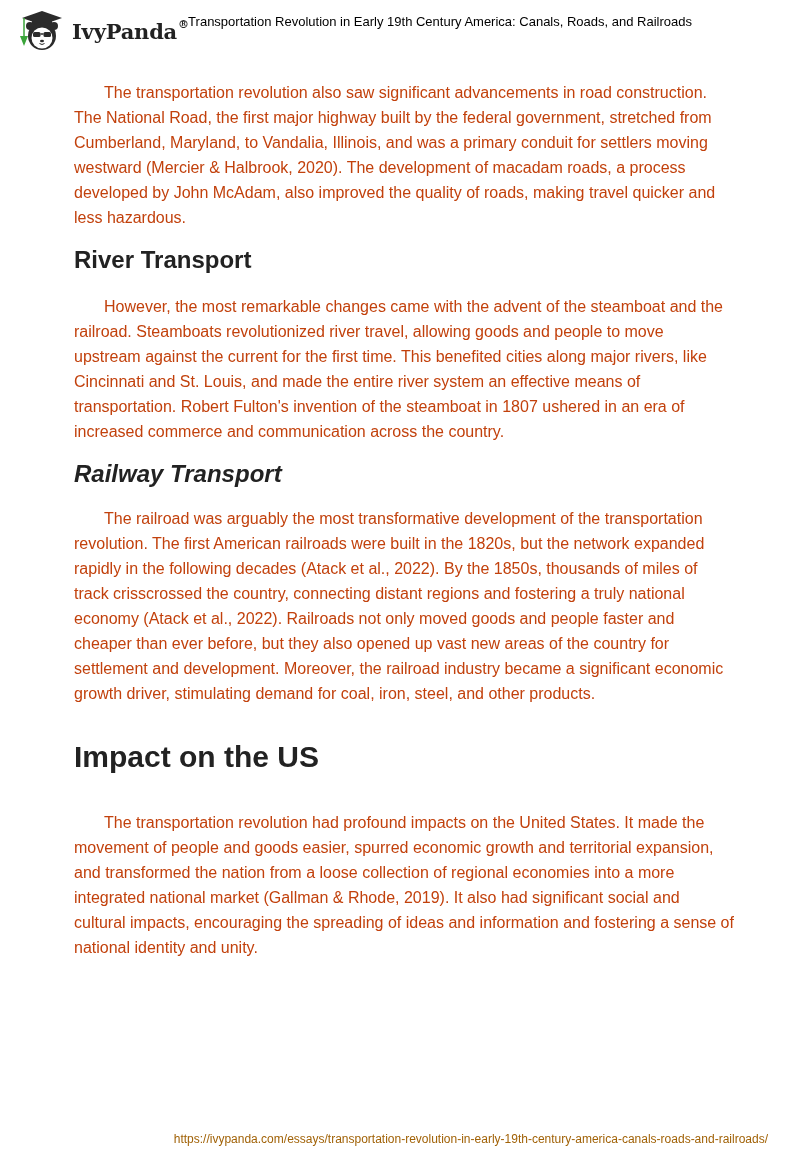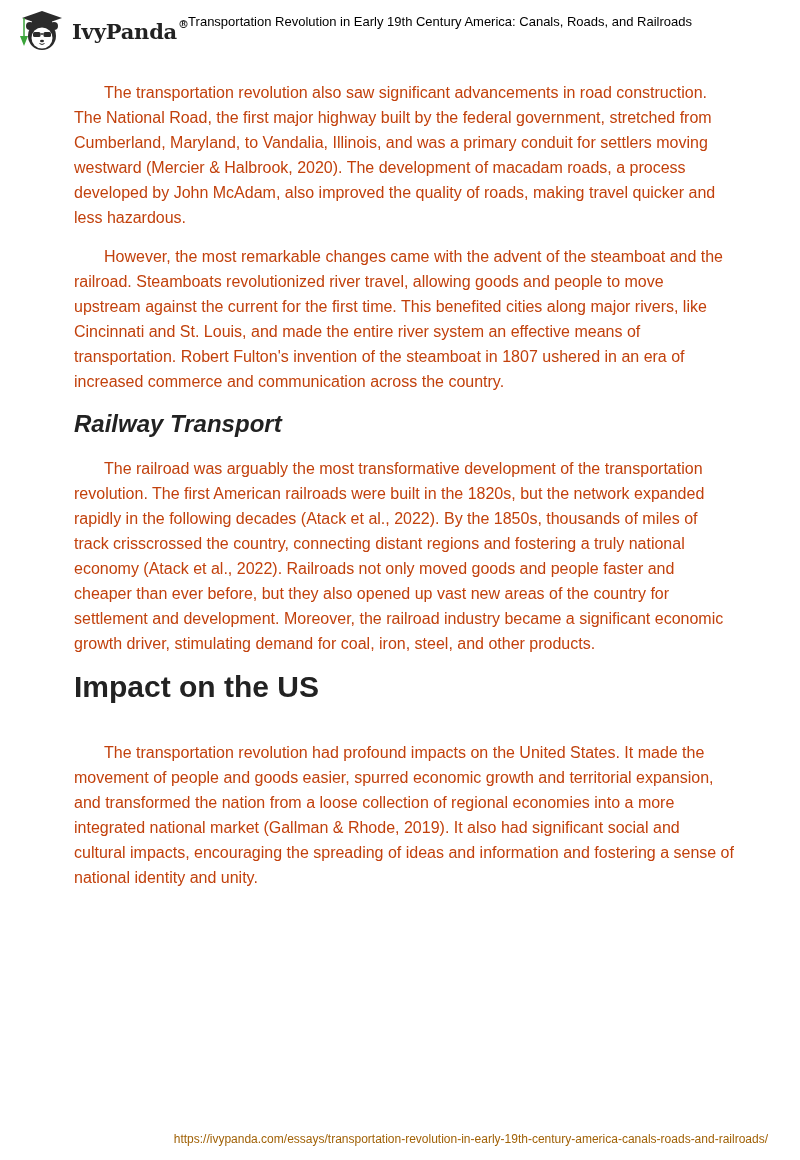--- a/index.html
+++ b/index.html
@@ -78,21 +78,21 @@
       margin: 0;
       text-indent: 30px;
       color: #c2410c;
     }
     .s1-h { margin-top: 3px; }
     .s1-p { margin-top: 12px; }
     .s2-h { margin-top: 10px; }
     .s2-p { margin-top: 14px; }
     .s3-h { margin-top: 10px; font-style: italic; }
     .s3-p { margin-top: 12px; }
-    .s4-h { margin-top: 8px; }
+    .s4-h { margin-top: 28px; }
     .s4-p { margin-top: 30px; }
     .footer-url {
       position: absolute;
       right: 32px;
       top: 1132px;
       font-size: 12px;
       color: #a16207;
       white-space: nowrap;
     }
   </style>
@@ -127,20 +127,21 @@
     <span class="logo-text"><span>IvyPanda</span><span class="logo-reg">®</span></span>
   </div>
   <div class="doc-title">Transportation Revolution in Early 19th Century America: Canals, Roads, and Railroads</div>
 </div>
 
 <div class="content">
   <section>
     <p class="s1-p">The transportation revolution also saw significant advancements in road construction. The National Road, the first major highway built by the federal government, stretched from Cumberland, Maryland, to Vandalia, Illinois, and was a primary conduit for settlers moving westward (Mercier &amp; Halbrook, 2020). The development of macadam roads, a process developed by John McAdam, also improved the quality of roads, making travel quicker and less hazardous.</p>
   </section>
   <section>
+    <h2 class="s2-h">River Transport</h2>
     <p class="s2-p">However, the most remarkable changes came with the advent of the steamboat and the railroad. Steamboats revolutionized river travel, allowing goods and people to move upstream against the current for the first time. This benefited cities along major rivers, like Cincinnati and St. Louis, and made the entire river system an effective means of transportation. Robert Fulton's invention of the steamboat in 1807 ushered in an era of increased commerce and communication across the country.</p>
   </section>
   <section>
     <h2 class="s3-h">Railway Transport</h2>
     <p class="s3-p">The railroad was arguably the most transformative development of the transportation revolution. The first American railroads were built in the 1820s, but the network expanded rapidly in the following decades (Atack et al., 2022). By the 1850s, thousands of miles of track crisscrossed the country, connecting distant regions and fostering a truly national economy (Atack et al., 2022). Railroads not only moved goods and people faster and cheaper than ever before, but they also opened up vast new areas of the country for settlement and development. Moreover, the railroad industry became a significant economic growth driver, stimulating demand for coal, iron, steel, and other products.</p>
   </section>
   <section>
     <h2 class="big s4-h">Impact on the US</h2>
     <p class="s4-p">The transportation revolution had profound impacts on the United States. It made the movement of people and goods easier, spurred economic growth and territorial expansion, and transformed the nation from a loose collection of regional economies into a more integrated national market (Gallman &amp; Rhode, 2019). It also had significant social and cultural impacts, encouraging the spreading of ideas and information and fostering a sense of national identity and unity.</p>
   </section>

